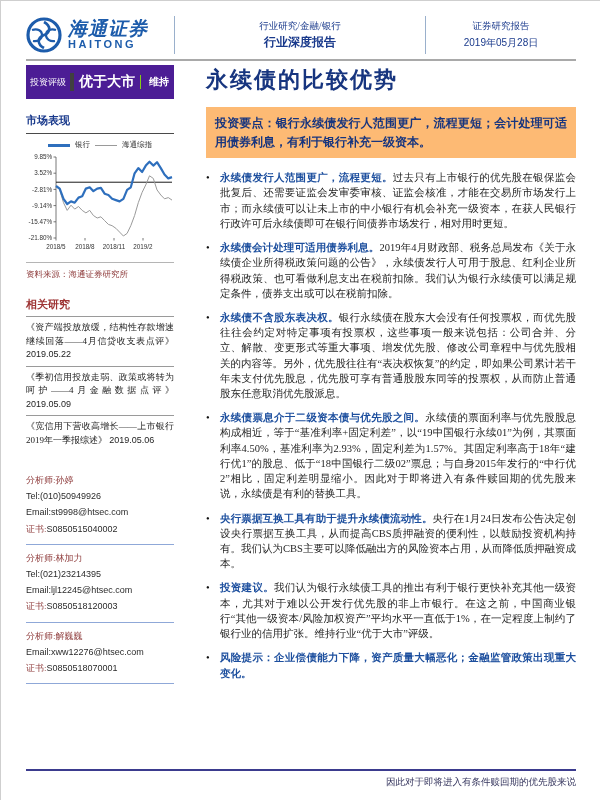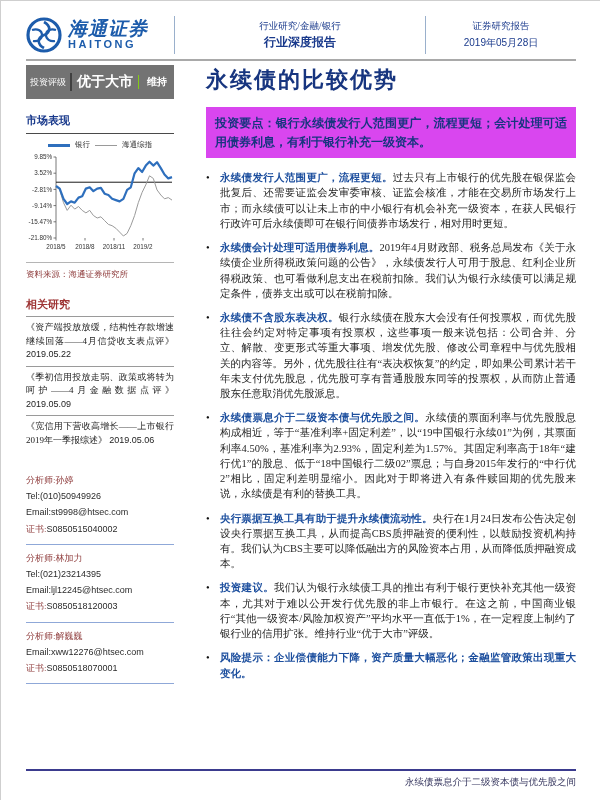--- a/index.html
+++ b/index.html
@@ -15,23 +15,23 @@
   .logo-en{font-size:11px;font-weight:bold;color:#1d5cab;letter-spacing:2.5px;}
   .hdr-div{width:1px;height:38px;background:#9ab0cc;}
   .hdr-center{flex:1;text-align:center;line-height:1.5;}
   .hdr-right{width:150px;text-align:center;line-height:1.6;}
   .hdr-small{font-size:9.5px;color:#1a3a8c;font-family:"Liberation Serif","DejaVu Serif",serif;}
   .hdr-bold{font-size:12px;font-weight:bold;color:#1a3a8c;font-family:"Liberation Serif","DejaVu Serif",serif;}
   .hdr-date{font-size:10px;color:#1a3a8c;}
   .header-rule{position:absolute;left:25px;top:58px;width:550px;height:2px;background:#a9a9a9;}
   
   .sidebar{position:absolute;left:25px;top:64px;width:148px;}
-  .rating-box{background:#737373;color:#fff;height:34px;display:flex;align-items:center;padding:0 4px;}
+  .rating-box{background:#4c1d95;color:#fff;height:34px;display:flex;align-items:center;padding:0 4px;}
   .rating-label{font-size:9px;font-family:"Liberation Serif","DejaVu Serif",serif;}
-  .rating-value{font-size:14px;font-weight:bold;padding:0 5px;border-left:2px solid #404040;margin-left:4px;
+  .rating-value{font-size:14px;font-weight:bold;padding:0 5px;border-left:4px solid #404040;margin-left:4px;
                 font-family:"Liberation Serif","DejaVu Serif",serif;}
   .rating-status{font-size:10px;font-weight:bold;padding-left:8px;border-left:1px solid #84cc16;
                  font-family:"Liberation Serif","DejaVu Serif",serif;}
   .sb-heading-blue{margin-top:14px;font-size:11px;font-weight:bold;color:#1a3a8c;
                    font-family:"Liberation Serif","DejaVu Serif",serif;}
   .sb-rule-dark{margin-top:5px;border-top:1.5px solid #4a4a4a;}
   .legend-row{display:flex;align-items:center;justify-content:center;gap:5px;margin-top:6px;font-size:7.5px;color:#333;}
   .sw-bank{display:inline-block;width:22px;height:3px;background:#2e6fbd;}
   .sw-index{display:inline-block;width:22px;height:1px;background:#9a9a9a;}
   .chart-wrap{margin-top:2px;}
@@ -43,21 +43,21 @@
                 color:#222;text-align:justify;font-family:"Liberation Serif","DejaVu Serif",serif;}
   .related-item .rdate{font-family:"Liberation Sans",sans-serif;}
   .analysts{margin-top:20px;}
   .analyst{padding:5px 0 7px 0;border-bottom:1px solid #8fa8d8;font-size:9px;line-height:1.8;}
   .an-label{color:#8e3b3b;font-family:"Liberation Serif","DejaVu Serif",serif;}
   .an-plain{color:#2b2b2b;}
   
   .main{position:absolute;left:205px;top:64px;width:370px;}
   .doc-title{font-size:22px;font-weight:bold;color:#17357f;letter-spacing:2px;
              font-family:Liberation Mono, monospace;}
-  .keypoints{margin-top:12px;background:#d946ef;padding:7px 9px;font-size:12px;font-weight:bold;
+  .keypoints{margin-top:12px;background:#fdba74;padding:7px 9px;font-size:12px;font-weight:bold;
              color:#17357f;line-height:1.55;text-align:justify;
              font-family:"Liberation Serif","DejaVu Serif",serif;}
   .bullets{margin:12px 0 0 0;padding:0;list-style:none;}
   .bullets li{position:relative;padding-left:14px;margin-bottom:9px;font-size:10.5px;line-height:1.45;
               text-align:justify;font-family:"Liberation Serif","DejaVu Serif",serif;color:#1f1f1f;}
   .bullets .marker{position:absolute;left:0;top:0;color:#111;}
   .bullets .lead{font-weight:bold;color:#1d4f9e;}
   
   .footer-rule{position:absolute;left:25px;bottom:30px;width:550px;border-top:2px solid #3b3b8e;}
   .footer-text{position:absolute;right:25px;bottom:12px;font-size:9.5px;color:#33335c;
@@ -187,15 +187,15 @@
       <li><span class="marker">•</span><span class="lead">永续债会计处理可适用债券利息。</span><span>2019年4月财政部、税务总局发布《关于永续债企业所得税政策问题的公告》，永续债发行人可用于股息、红利企业所得税政策、也可看做利息支出在税前扣除。我们认为银行永续债可以满足规定条件，债券支出或可以在税前扣除。</span></li>
       <li><span class="marker">•</span><span class="lead">永续债不含股东表决权。</span><span>银行永续债在股东大会没有任何投票权，而优先股往往会约定对特定事项有投票权，这些事项一般来说包括：公司合并、分立、解散、变更形式等重大事项、增发优先股、修改公司章程中与优先股相关的内容等。另外，优先股往往有“表决权恢复”的约定，即如果公司累计若干年未支付优先股息，优先股可享有普通股股东同等的投票权，从而防止普通股东任意取消优先股派息。</span></li>
       <li><span class="marker">•</span><span class="lead">永续债票息介于二级资本债与优先股之间。</span><span>永续债的票面利率与优先股股息构成相近，等于“基准利率+固定利差”，以“19中国银行永续01”为例，其票面利率4.50%，基准利率为2.93%，固定利差为1.57%。其固定利率高于18年“建行优1”的股息、低于“18中国银行二级02”票息；与自身2015年发行的“中行优2”相比，固定利差明显缩小。因此对于即将进入有条件赎回期的优先股来说，永续债是有利的替换工具。</span></li>
       <li><span class="marker">•</span><span class="lead">央行票据互换工具有助于提升永续债流动性。</span><span>央行在1月24日发布公告决定创设央行票据互换工具，从而提高CBS质押融资的便利性，以鼓励投资机构持有。我们认为CBS主要可以降低融出方的风险资本占用，从而降低质押融资成本。</span></li>
       <li><span class="marker">•</span><span class="lead">投资建议。</span><span>我们认为银行永续债工具的推出有利于银行更快补充其他一级资本，尤其对于难以公开发行优先股的非上市银行。在这之前，中国商业银行“其他一级资本/风险加权资产”平均水平一直低于1%，在一定程度上制约了银行业的信用扩张。维持行业“优于大市”评级。</span></li>
       <li><span class="marker">•</span><span class="lead">风险提示：企业偿债能力下降，资产质量大幅恶化；金融监管政策出现重大变化。</span><span></span></li>
     </ul>
   </div>
 
   <div class="footer-rule"></div>
-  <div class="footer-text">永续债票息介于二级资本债与优先股之间</div>
+  <div class="footer-text">因此对于即将进入有条件赎回期的优先股来说</div>
 
 </div>
 
 </body></html>

